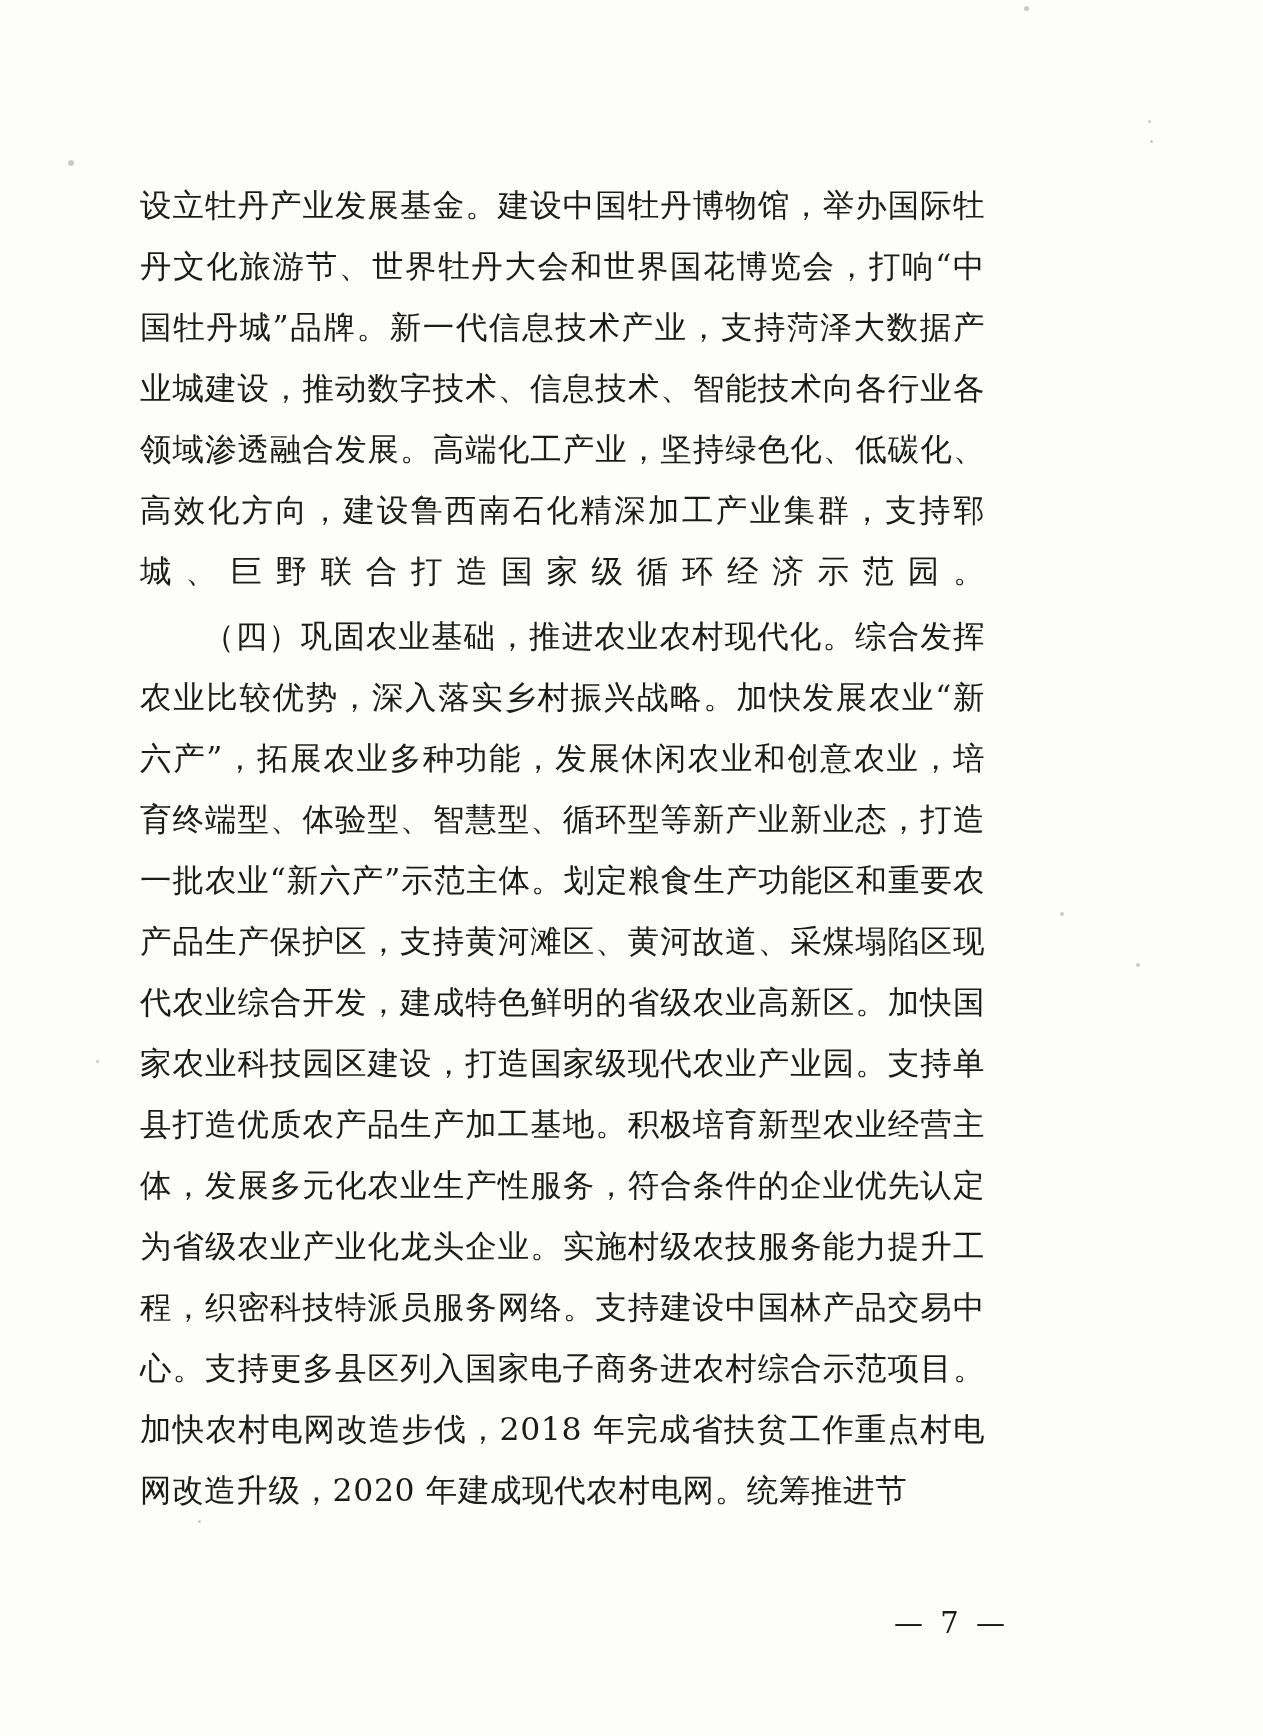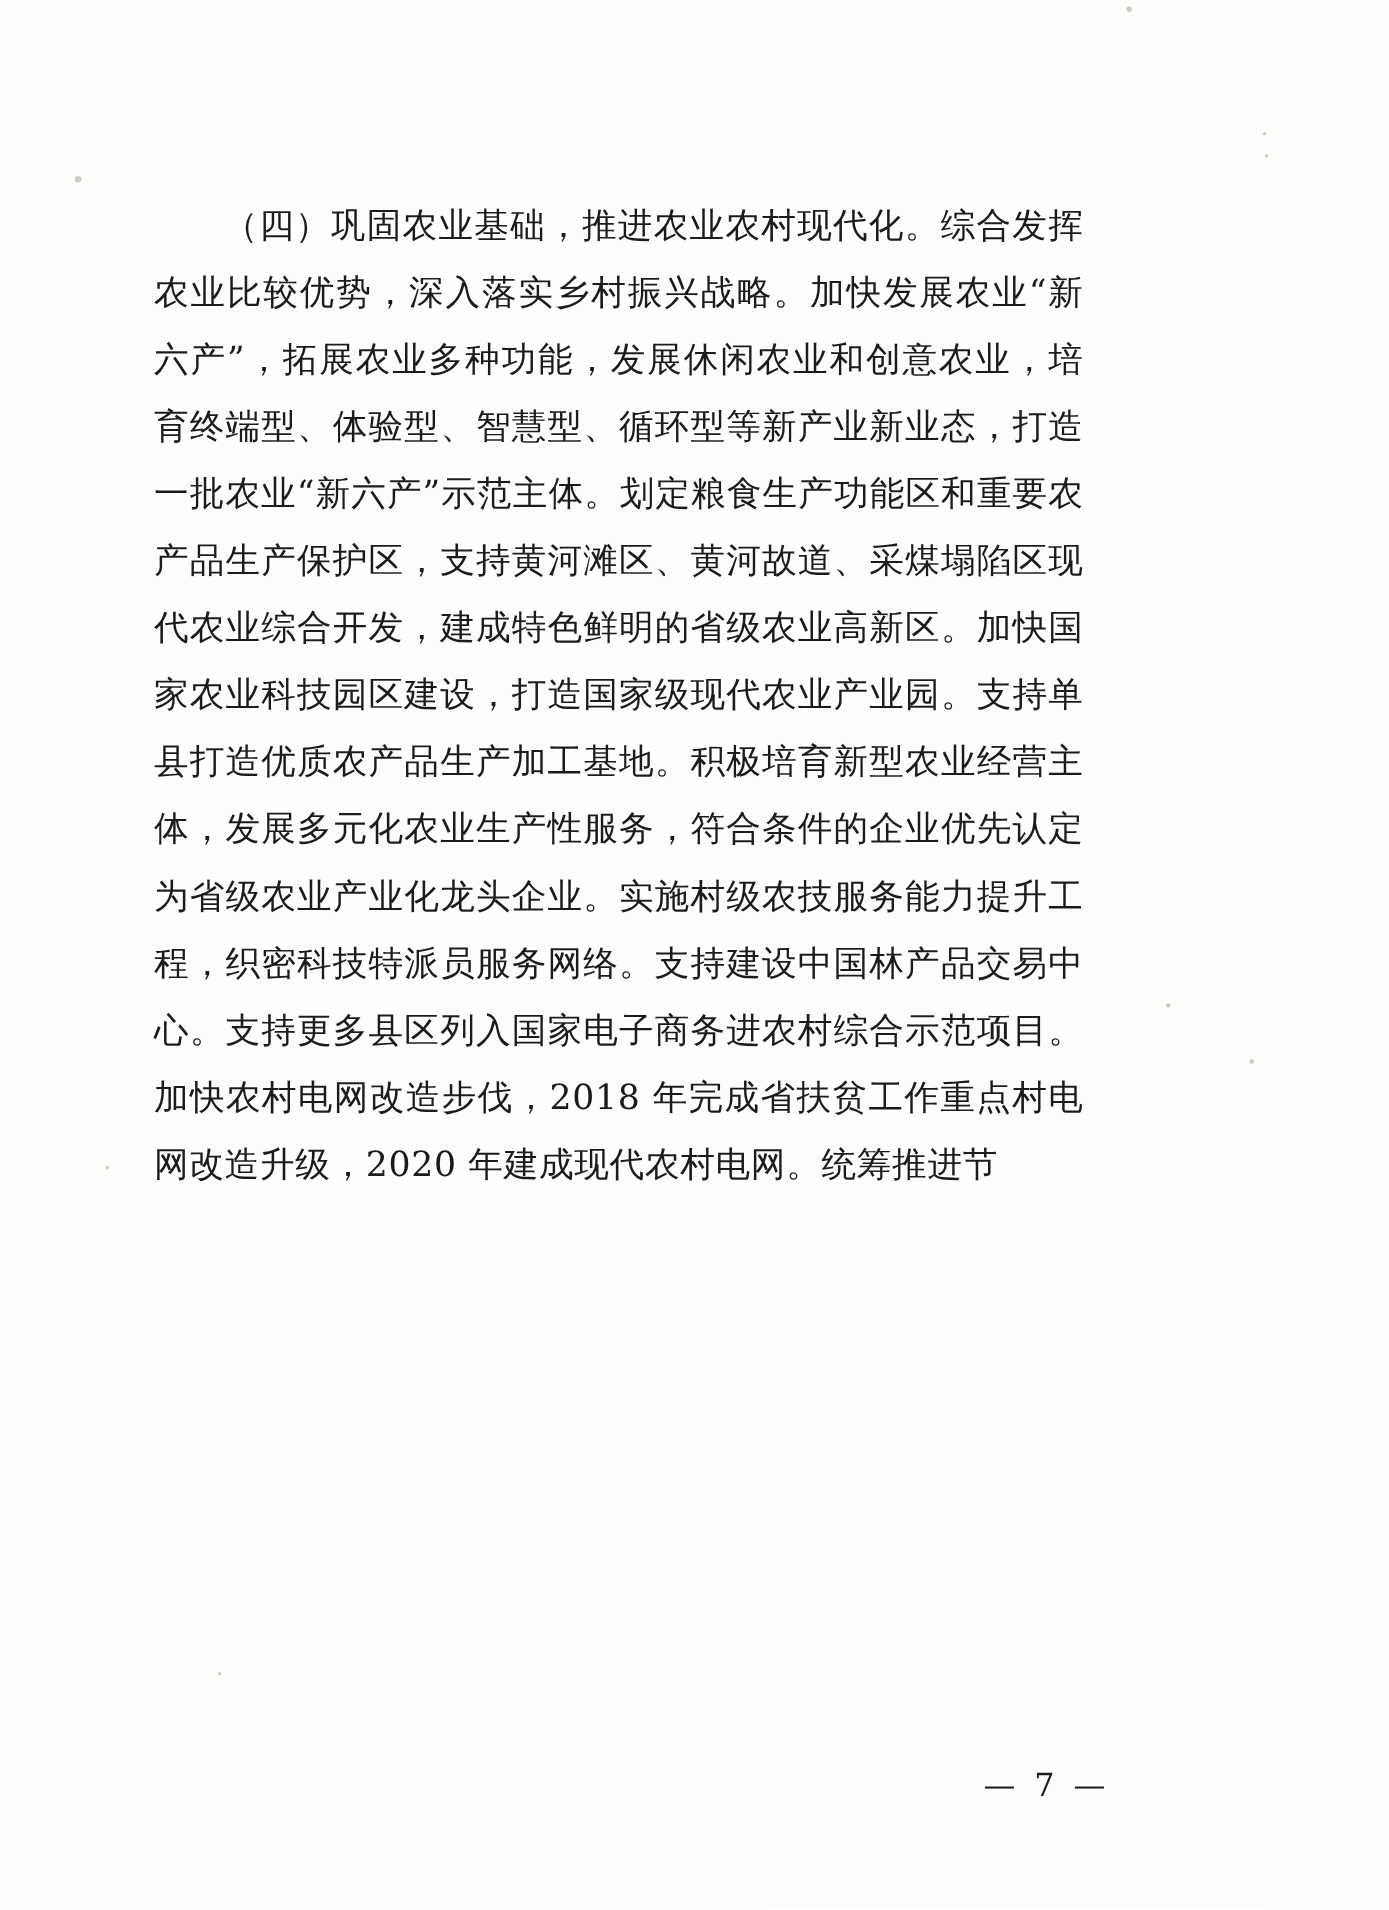--- a/index.html
+++ b/index.html
@@ -66,18 +66,19 @@
   <div class="speck" style="left:1024px; top:6px; width:5px; height:5px;"></div>
   <div class="speck" style="left:1148px; top:120px; width:3px; height:3px;"></div>
   <div class="speck" style="left:1150px; top:140px; width:3px; height:3px;"></div>
   <div class="speck" style="left:68px; top:160px; width:6px; height:6px;"></div>
   <div class="speck" style="left:1060px; top:912px; width:4px; height:4px;"></div>
   <div class="speck" style="left:1136px; top:963px; width:4px; height:4px;"></div>
   <div class="speck" style="left:198px; top:1520px; width:3px; height:3px;"></div>
   <div class="speck" style="left:96px; top:1060px; width:3px; height:3px;"></div>
 
   <div class="content">
+    <p class="para last-justify">设立牡丹产业发展基金。建设中国牡丹博物馆，举办国际牡丹文化旅游节、世界牡丹大会和世界国花博览会，打响“中国牡丹城”品牌。新一代信息技术产业，支持菏泽大数据产业城建设，推动数字技术、信息技术、智能技术向各行业各领域渗透融合发展。高端化工产业，坚持绿色化、低碳化、高效化方向，建设鲁西南石化精深加工产业集群，支持郓城、巨野联合打造国家级循环经济示范园。</p>
     <p class="para indent">（四）巩固农业基础，推进农业农村现代化。综合发挥农业比较优势，深入落实乡村振兴战略。加快发展农业“新六产”，拓展农业多种功能，发展休闲农业和创意农业，培育终端型、体验型、智慧型、循环型等新产业新业态，打造一批农业“新六产”示范主体。划定粮食生产功能区和重要农产品生产保护区，支持黄河滩区、黄河故道、采煤塌陷区现代农业综合开发，建成特色鲜明的省级农业高新区。加快国家农业科技园区建设，打造国家级现代农业产业园。支持单县打造优质农产品生产加工基地。积极培育新型农业经营主体，发展多元化农业生产性服务，符合条件的企业优先认定为省级农业产业化龙头企业。实施村级农技服务能力提升工程，织密科技特派员服务网络。支持建设中国林产品交易中心。支持更多县区列入国家电子商务进农村综合示范项目。加快农村电网改造步伐，2018 年完成省扶贫工作重点村电网改造升级，2020 年建成现代农村电网。统筹推进节</p>
   </div>
 
   <div class="page-number">— 7 —</div>
 
 </div>
 
 </body></html>

